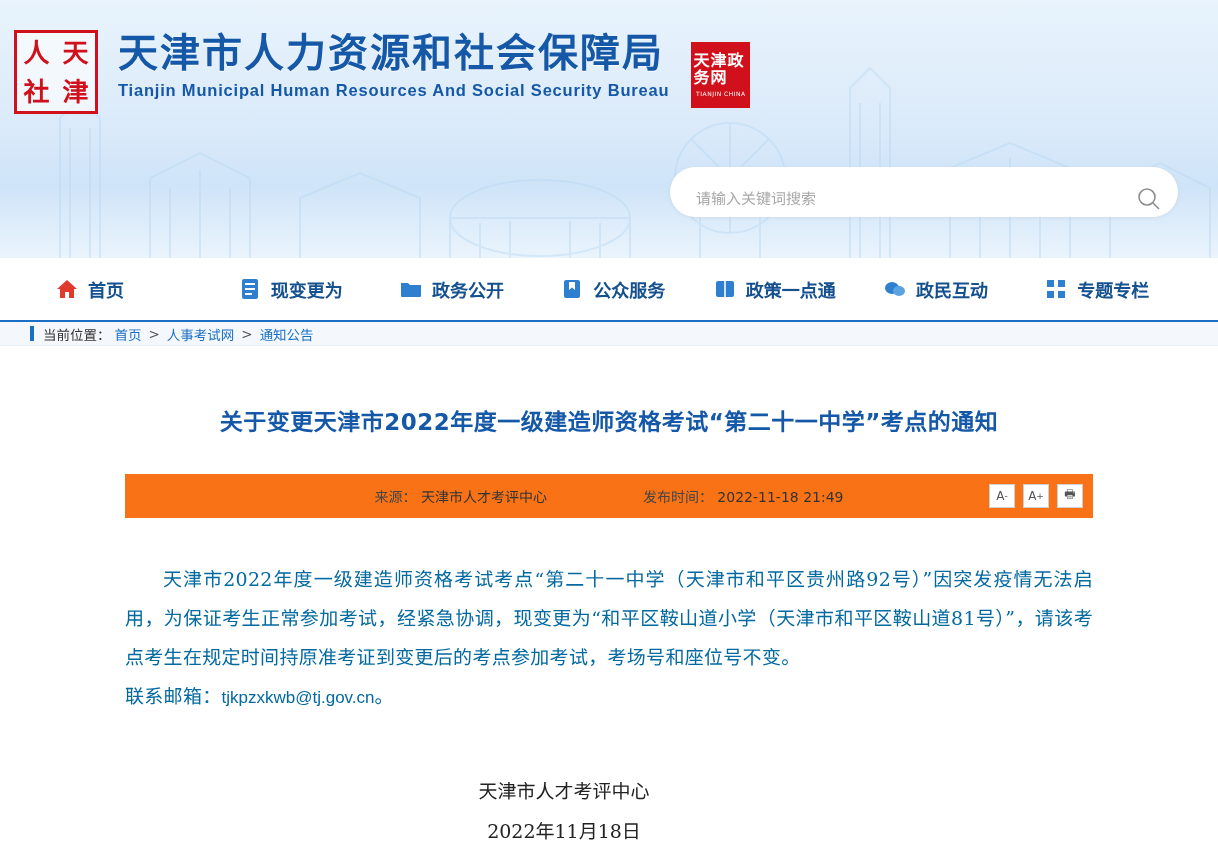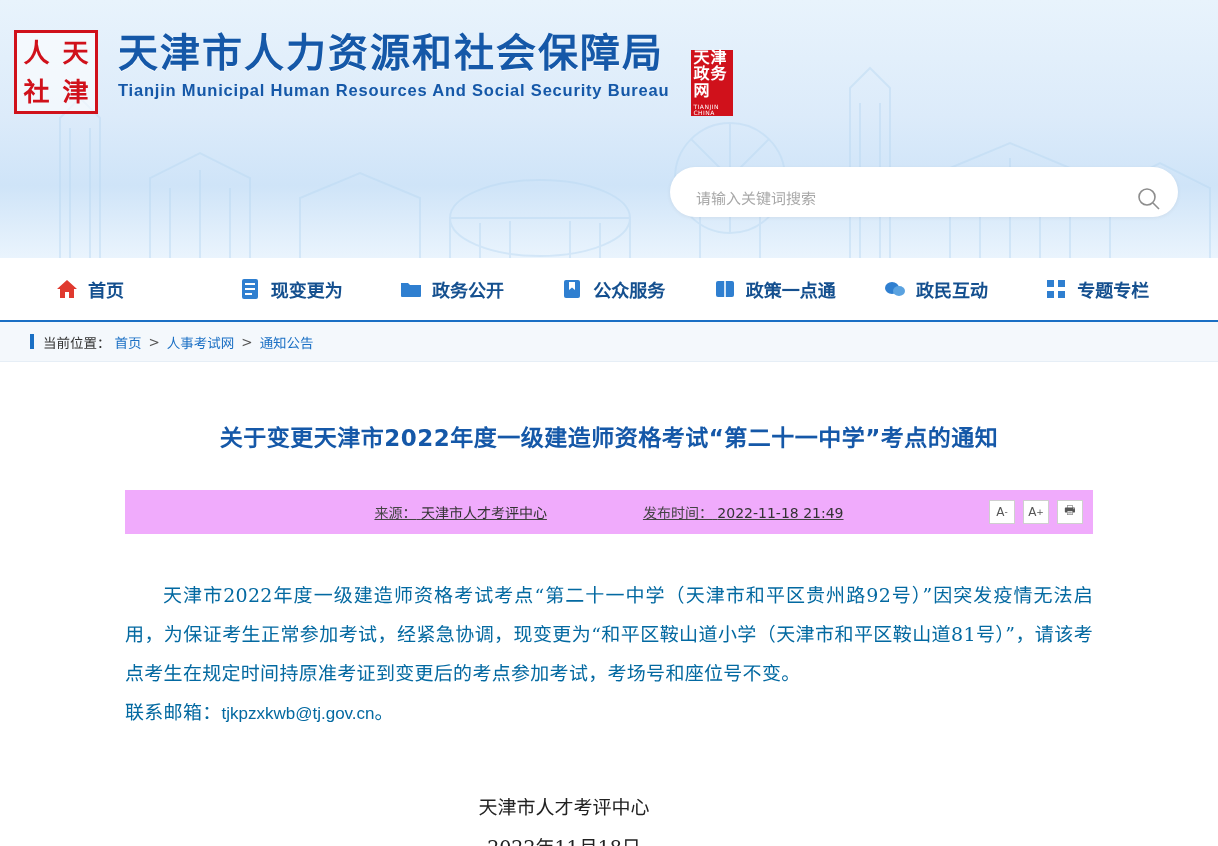--- a/index.html
+++ b/index.html
@@ -65,22 +65,22 @@
   .en-title {
     font-family: "Liberation Sans", sans-serif;
     font-weight: bold;
     font-size: 16.5px;
     letter-spacing: .8px;
     color: #1558a8;
     margin-top: 6px;
   }
   .badge-mark {
     margin-left: 22px;
-    margin-top: 26px;
-    width: 42px; height: 66px;
+    margin-top: 18px;
+    width: 59px; height: 66px;
     border: 2px solid #d0111b;
     background: #d0111b;
     color: #fff;
     display: flex; flex-direction: column;
     align-items: center; justify-content: center;
     font-family: "DejaVu Sans", sans-serif;
     line-height: 1.05;
   }
   .badge-cn { font-size: 16px; font-weight: bold; letter-spacing: 1px; }
   .badge-en { font-size: 6px; letter-spacing: .5px; margin-top: 4px; }
@@ -135,21 +135,21 @@
     cursor: pointer;
     white-space: nowrap;
     flex: 1;
     justify-content: center;
   }
   .nav-item:first-child { justify-content: flex-start; padding-left: 16px; flex: 0 0 170px; }
   .nav-icon { display: inline-flex; width: 22px; height: 22px; align-items: center; justify-content: center; }
 
   
   .crumb {
-    height: 40px;
+    height: 24px;
     background: #f4f8fc;
     display: flex;
     align-items: center;
     padding-left: 30px;
     font-size: 13.5px;
     color: #333;
     font-family: "DejaVu Sans", sans-serif;
     border-bottom: 1px solid #e6eef6;
   }
   .crumb-bar { width: 4px; height: 15px; background: #1a6fc4; margin-right: 9px; }
@@ -168,30 +168,29 @@
     color: #1558a8;
     font-size: 23px;
     font-weight: bold;
     font-family: "DejaVu Sans", sans-serif;
     line-height: 1.5;
     letter-spacing: .5px;
   }
   .meta {
     margin-top: 34px;
     height: 44px;
-    background: #f0abfc;
+    background: #f97316;
     display: flex;
     align-items: center;
     justify-content: center;
     gap: 96px;
     position: relative;
     font-size: 14px;
     color: #444;
     font-family: "DejaVu Sans", sans-serif;
-    text-decoration: underline;
   }
   .meta .val { color: #333; }
   .meta-tools {
     position: absolute;
     right: 10px; top: 50%;
     transform: translateY(-50%);
     display: flex; gap: 8px;
   }
   .tool-btn {
     width: 26px; height: 24px;

